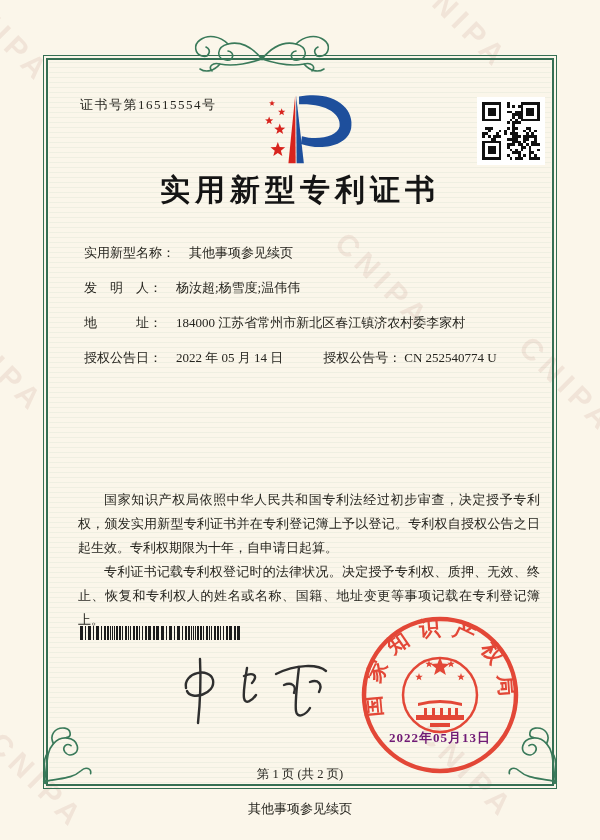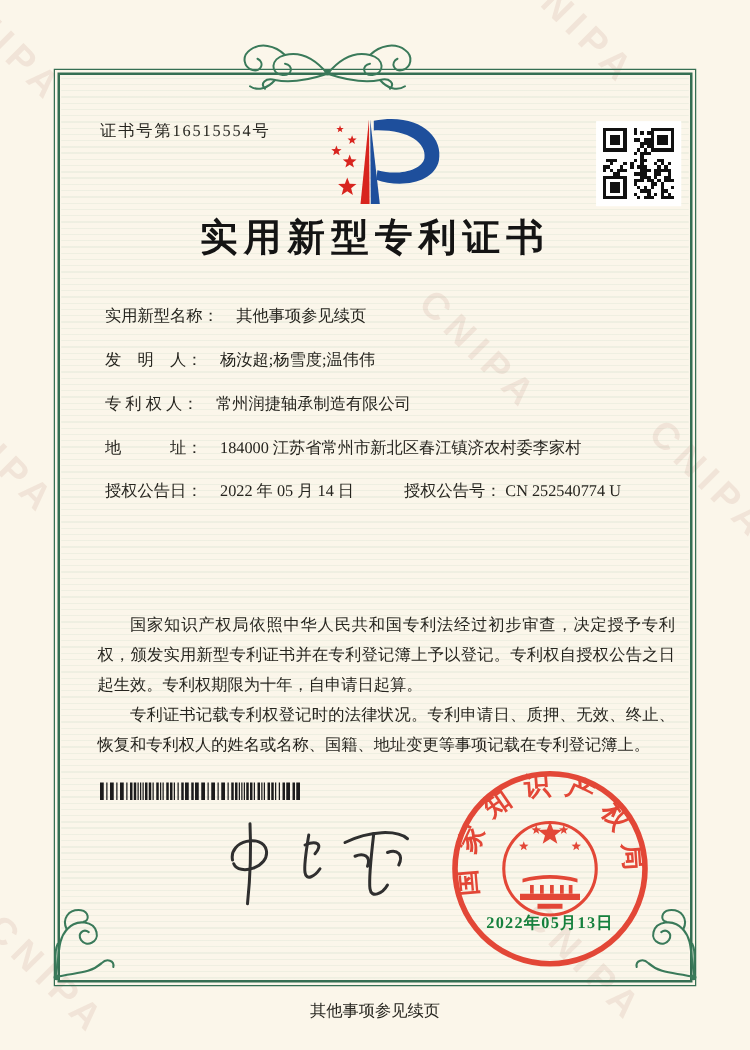--- a/index.html
+++ b/index.html
@@ -34,21 +34,21 @@
   .flabel{display:inline-block;margin-right:14px;}
   .flabel2{margin-left:40px;margin-right:3px;font-family:Liberation Mono, monospace;}
   .paras{position:absolute;left:78px;right:60px;top:488px;font-size:13px;line-height:24px;
          text-align:justify;}
   .paras p{margin:0;text-indent:2em;}
   .barcode{position:absolute;left:80px;top:626px;width:162px;height:14px;}
   .barcode i{position:absolute;top:0;height:100%;background:#1c1c1c;}
   .officer{position:absolute;left:84px;top:666px;font-size:14.5px;font-weight:bold;line-height:28px;}
   .sig{position:absolute;left:158px;top:648px;width:190px;height:80px;}
   .seal{position:absolute;left:358px;top:613px;width:164px;height:164px;opacity:.88;}
-  .sealdate{position:absolute;left:358px;top:729px;width:164px;text-align:center;color:#15803d;
+  .sealdate{position:absolute;left:358px;top:729px;width:164px;text-align:center;color:#701a75;
             font-size:13px;font-weight:bold;letter-spacing:1px;}
   .pageno{position:absolute;left:0;right:0;top:766px;text-align:center;font-size:12.5px;}
   .contnote{position:absolute;left:0;right:0;top:800px;text-align:center;font-size:13px;}
 </style>
 </head>
 <body>
 
 <div class="page">
 
   <span class="wm wm1">CNIPA</span>
@@ -227,30 +227,29 @@
       <rect x="2" y="16" width="7" height="7" fill="#111"></rect>
       <rect x="3" y="17" width="5" height="5" fill="#fff"></rect>
       <rect x="4" y="18" width="3" height="3" fill="#111"></rect>
     </svg>
 
   <div class="title">实用新型专利证书</div>
 
   <div class="fields">
     <div class="row"><span class="flabel">实用新型名称：</span><span>其他事项参见续页</span></div>
     <div class="row"><span class="flabel">发　明　人：</span><span>杨汝超;杨雪度;温伟伟</span></div>
-    <div class="row"><span class="flabel">专 利 权 人：</span><span>常州润捷轴承制造有限公司</span></div>
     <div class="row"><span class="flabel">地　　　址：</span><span>184000 江苏省常州市新北区春江镇济农村委李家村</span></div>
     <div class="row">
       <span class="flabel">授权公告日：</span><span>2022 年 05 月 14 日</span><span class="flabel2">授权公告号：</span><span>CN 252540774 U</span>
     </div>
   </div>
 
   <div class="paras">
     <p>国家知识产权局依照中华人民共和国专利法经过初步审查，决定授予专利权，颁发实用新型专利证书并在专利登记簿上予以登记。专利权自授权公告之日起生效。专利权期限为十年，自申请日起算。</p>
-    <p>专利证书记载专利权登记时的法律状况。专利申请日、质押、无效、终止、恢复和专利权人的姓名或名称、国籍、地址变更等事项记载在专利登记簿上。</p>
+    <p>专利证书记载专利权登记时的法律状况。决定授予专利权、质押、无效、终止、恢复和专利权人的姓名或名称、国籍、地址变更等事项记载在专利登记簿上。</p>
   </div>
 
   <div class="barcode" id="barcode">
       <i style="left: 0px; width: 3px;"></i>
       <i style="left: 5px; width: 1px;"></i>
       <i style="left: 8px; width: 3px;"></i>
       <i style="left: 13px; width: 1px;"></i>
       <i style="left: 16px; width: 3px;"></i>
       <i style="left: 21px; width: 1px;"></i>
       <i style="left: 24px; width: 2px;"></i>
@@ -335,15 +334,16 @@
         <rect x="82" y="95" width="3" height="7" stroke="none"></rect>
         <rect x="90" y="95" width="3" height="7" stroke="none"></rect>
         <rect x="97" y="95" width="3" height="7" stroke="none"></rect>
         <rect x="58" y="102" width="48" height="5" stroke="none"></rect>
         <rect x="72" y="110" width="20" height="4" stroke="none"></rect>
       </g>
     </g>
   </svg>
   <div class="sealdate">2022年05月13日</div>
 
+  <div class="pageno">第 1 页 (共 2 页)</div>
   <div class="contnote">其他事项参见续页</div>
 
 </div>
 
 </body></html>

